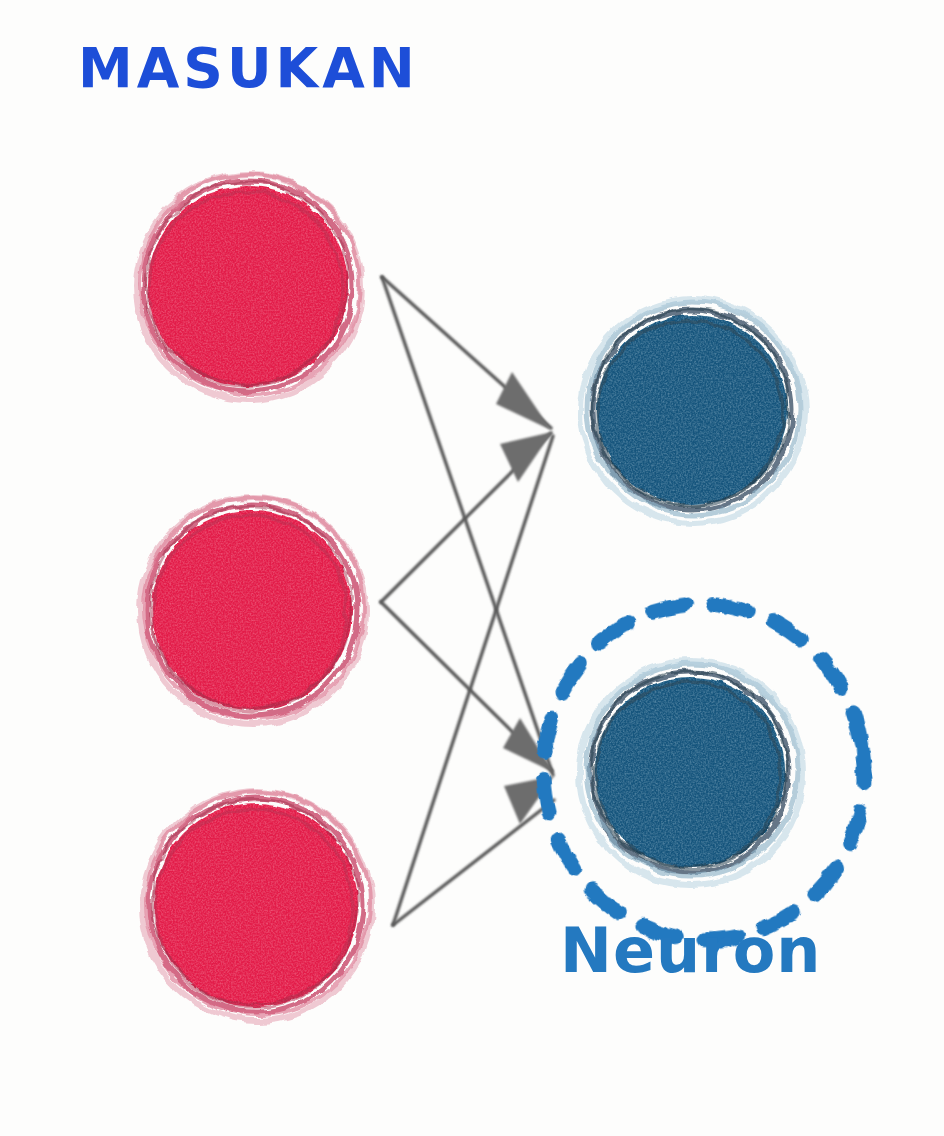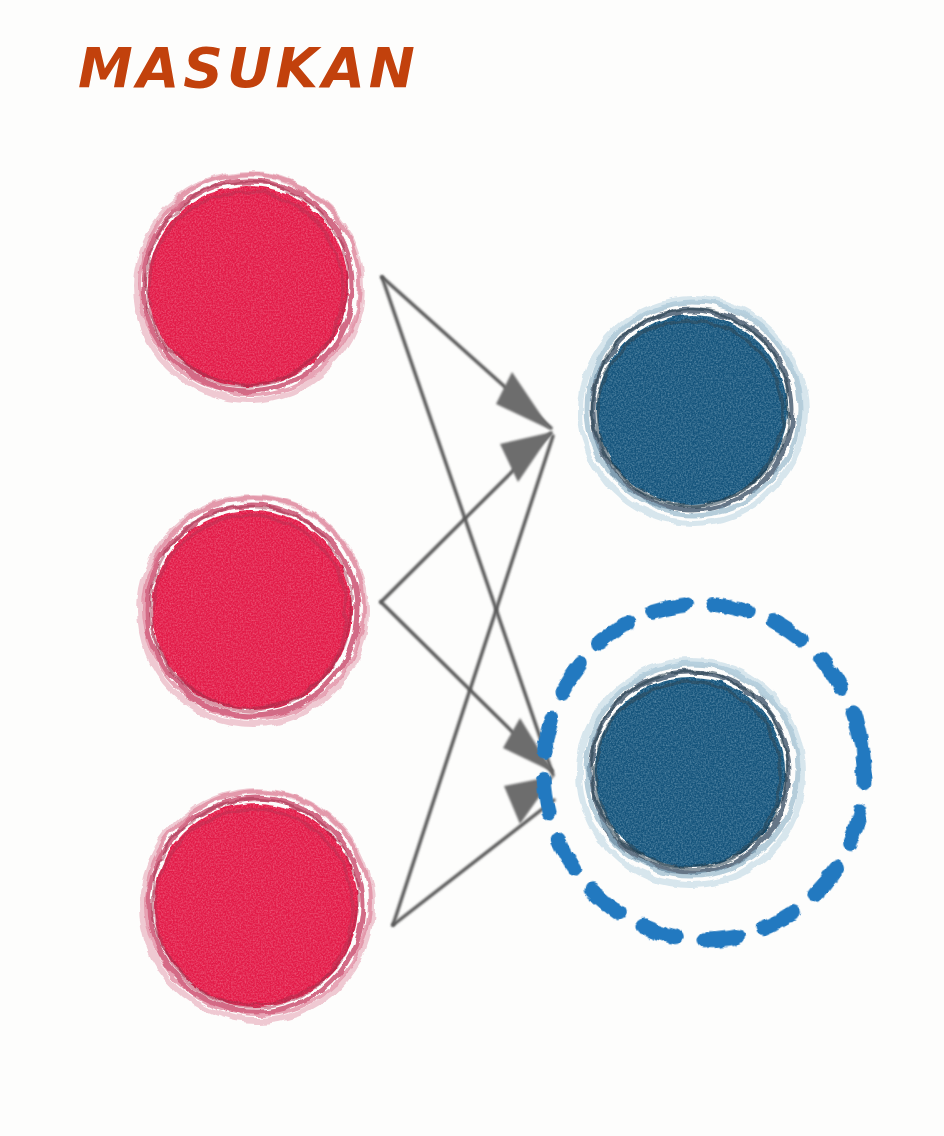--- a/index.html
+++ b/index.html
@@ -23,24 +23,23 @@
     left: 0;
     top: 0;
     width: 944px;
     height: 1136px;
     display: block;
   }
   .hdr-label {
     position: absolute;
     font-family: "DejaVu Sans", sans-serif;
     font-weight: 700;
-    font-style: italic;
     font-size: 55px;
     letter-spacing: 4px;
-    color: #c2410c;
+    color: #1d4ed8;
     white-space: nowrap;
     -webkit-font-smoothing: antialiased;
   }
   #label-masukan { left: 78px;  top: 36px; }
   #label-keluaran{ left: 512px; top: 36px; }
 
   .neuron-caption {
     position: absolute;
     left: 560px;
     top: 914px;
@@ -194,14 +193,15 @@
 
     <g>
       <ellipse cx="704" cy="772" rx="160" ry="168" fill="none" stroke="#2479c0" stroke-width="15" stroke-linecap="round" stroke-dasharray="34 28" transform="rotate(-8 704 772)" filter="url(#rough)"></ellipse>
     </g>
 
   </svg>
 
   <div class="hdr-label" id="label-masukan">MASUKAN</div>
 
 
+  <div class="neuron-caption">Neuron</div>
 
 </div>
 
 </body></html>

